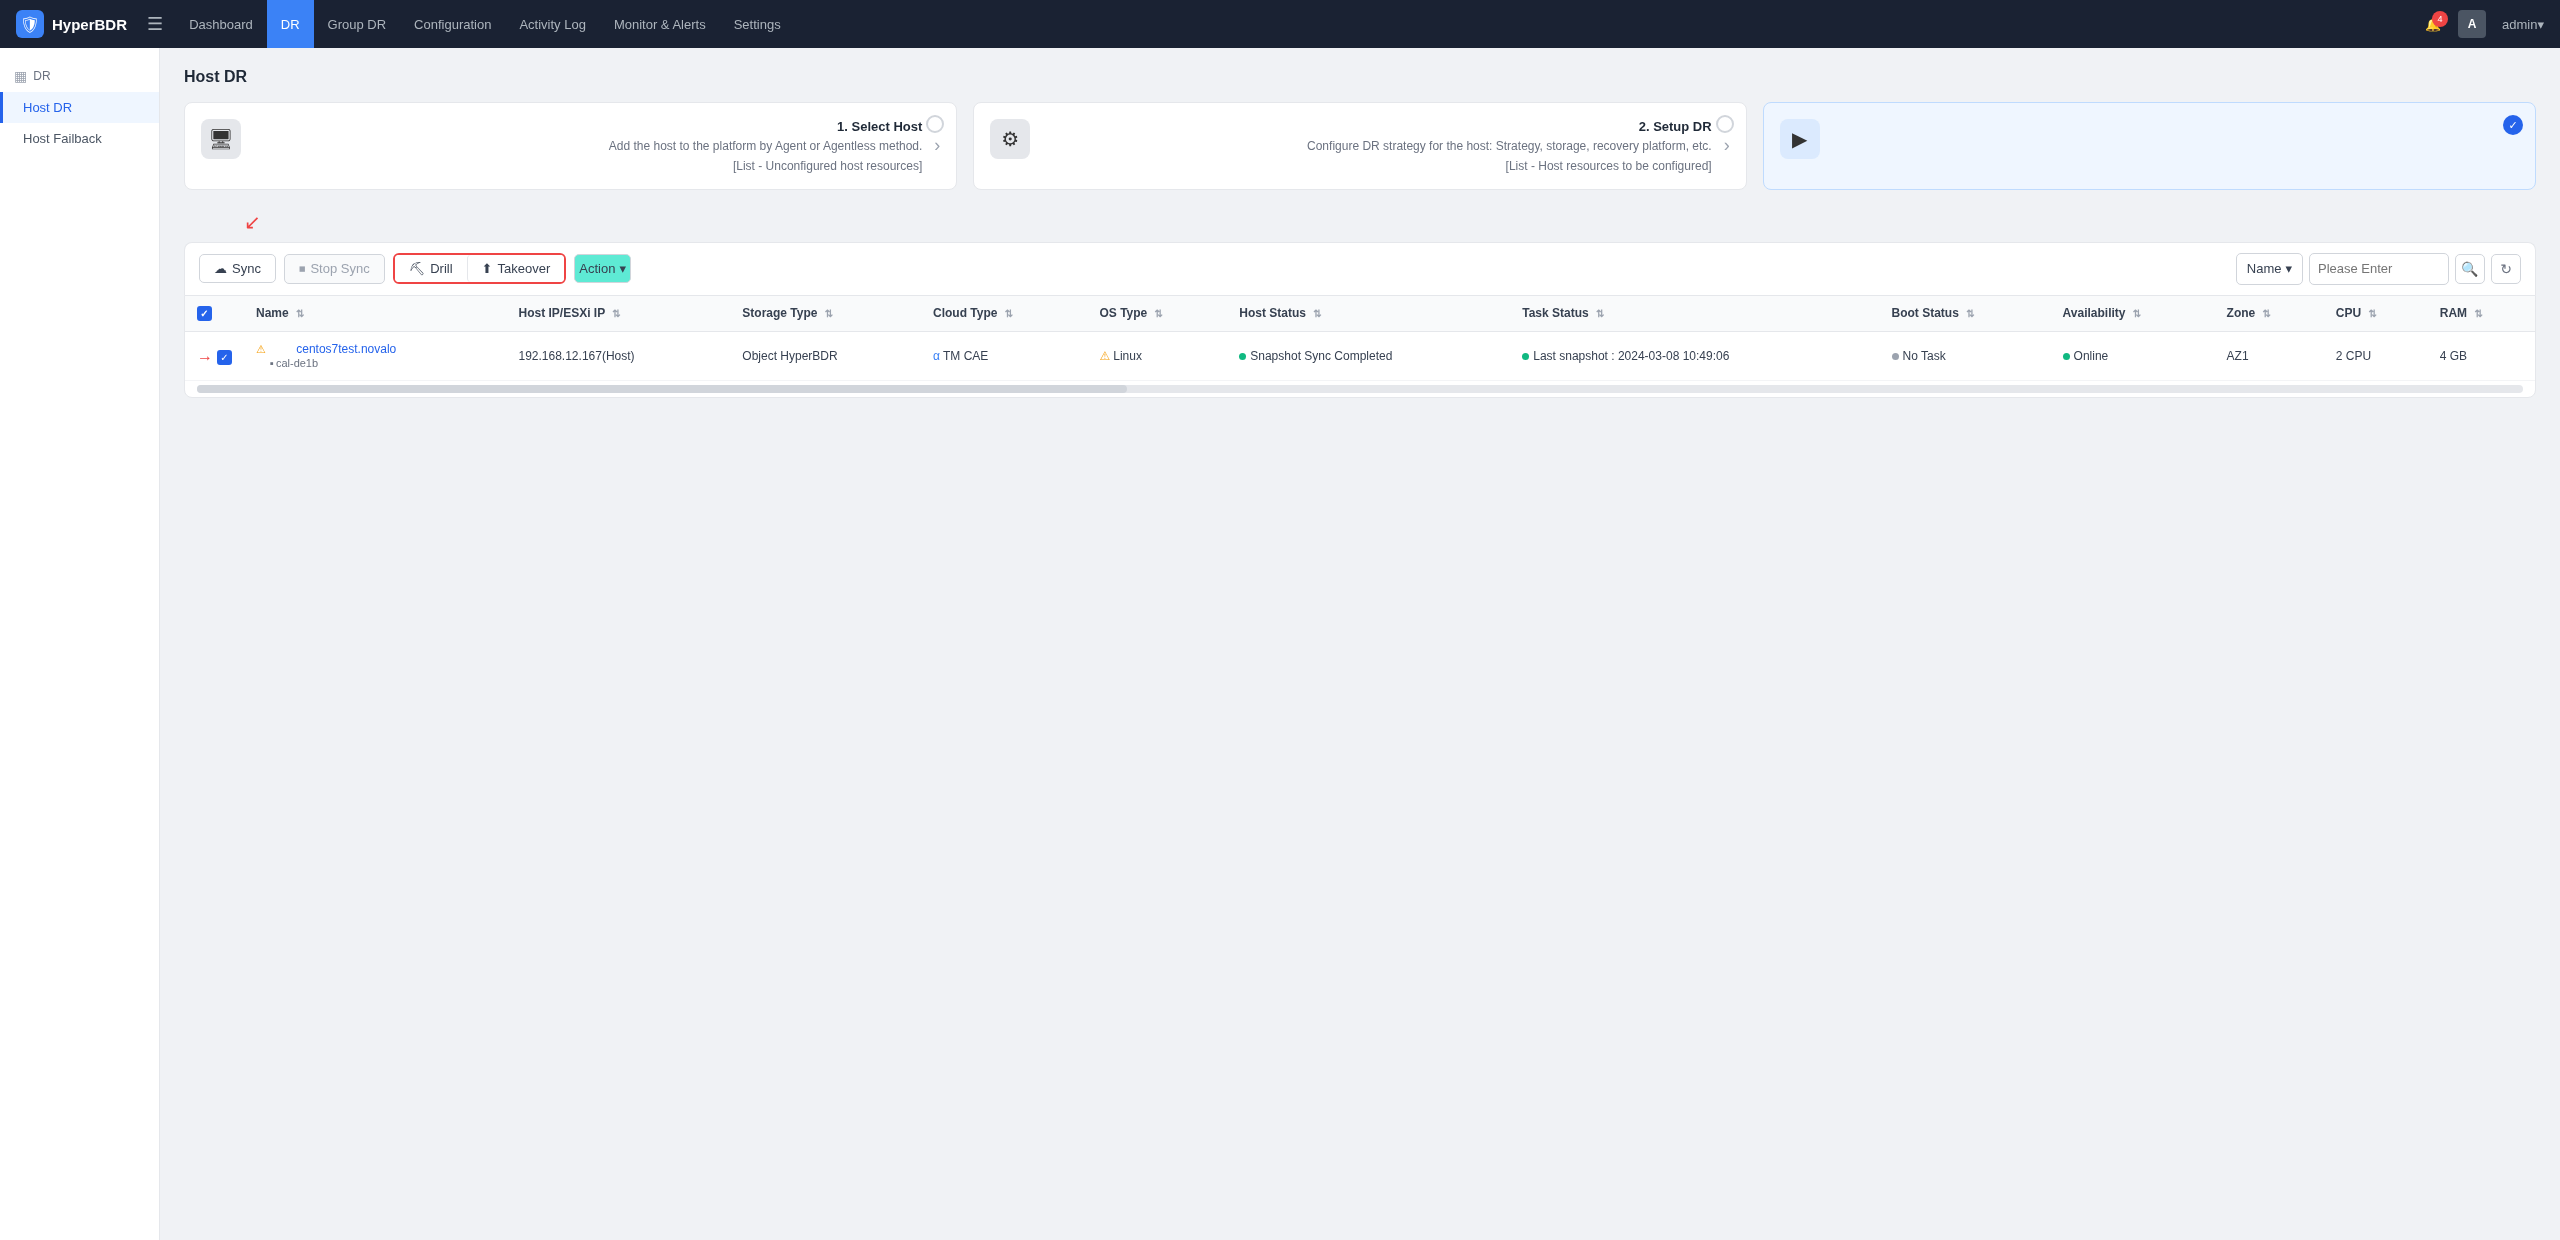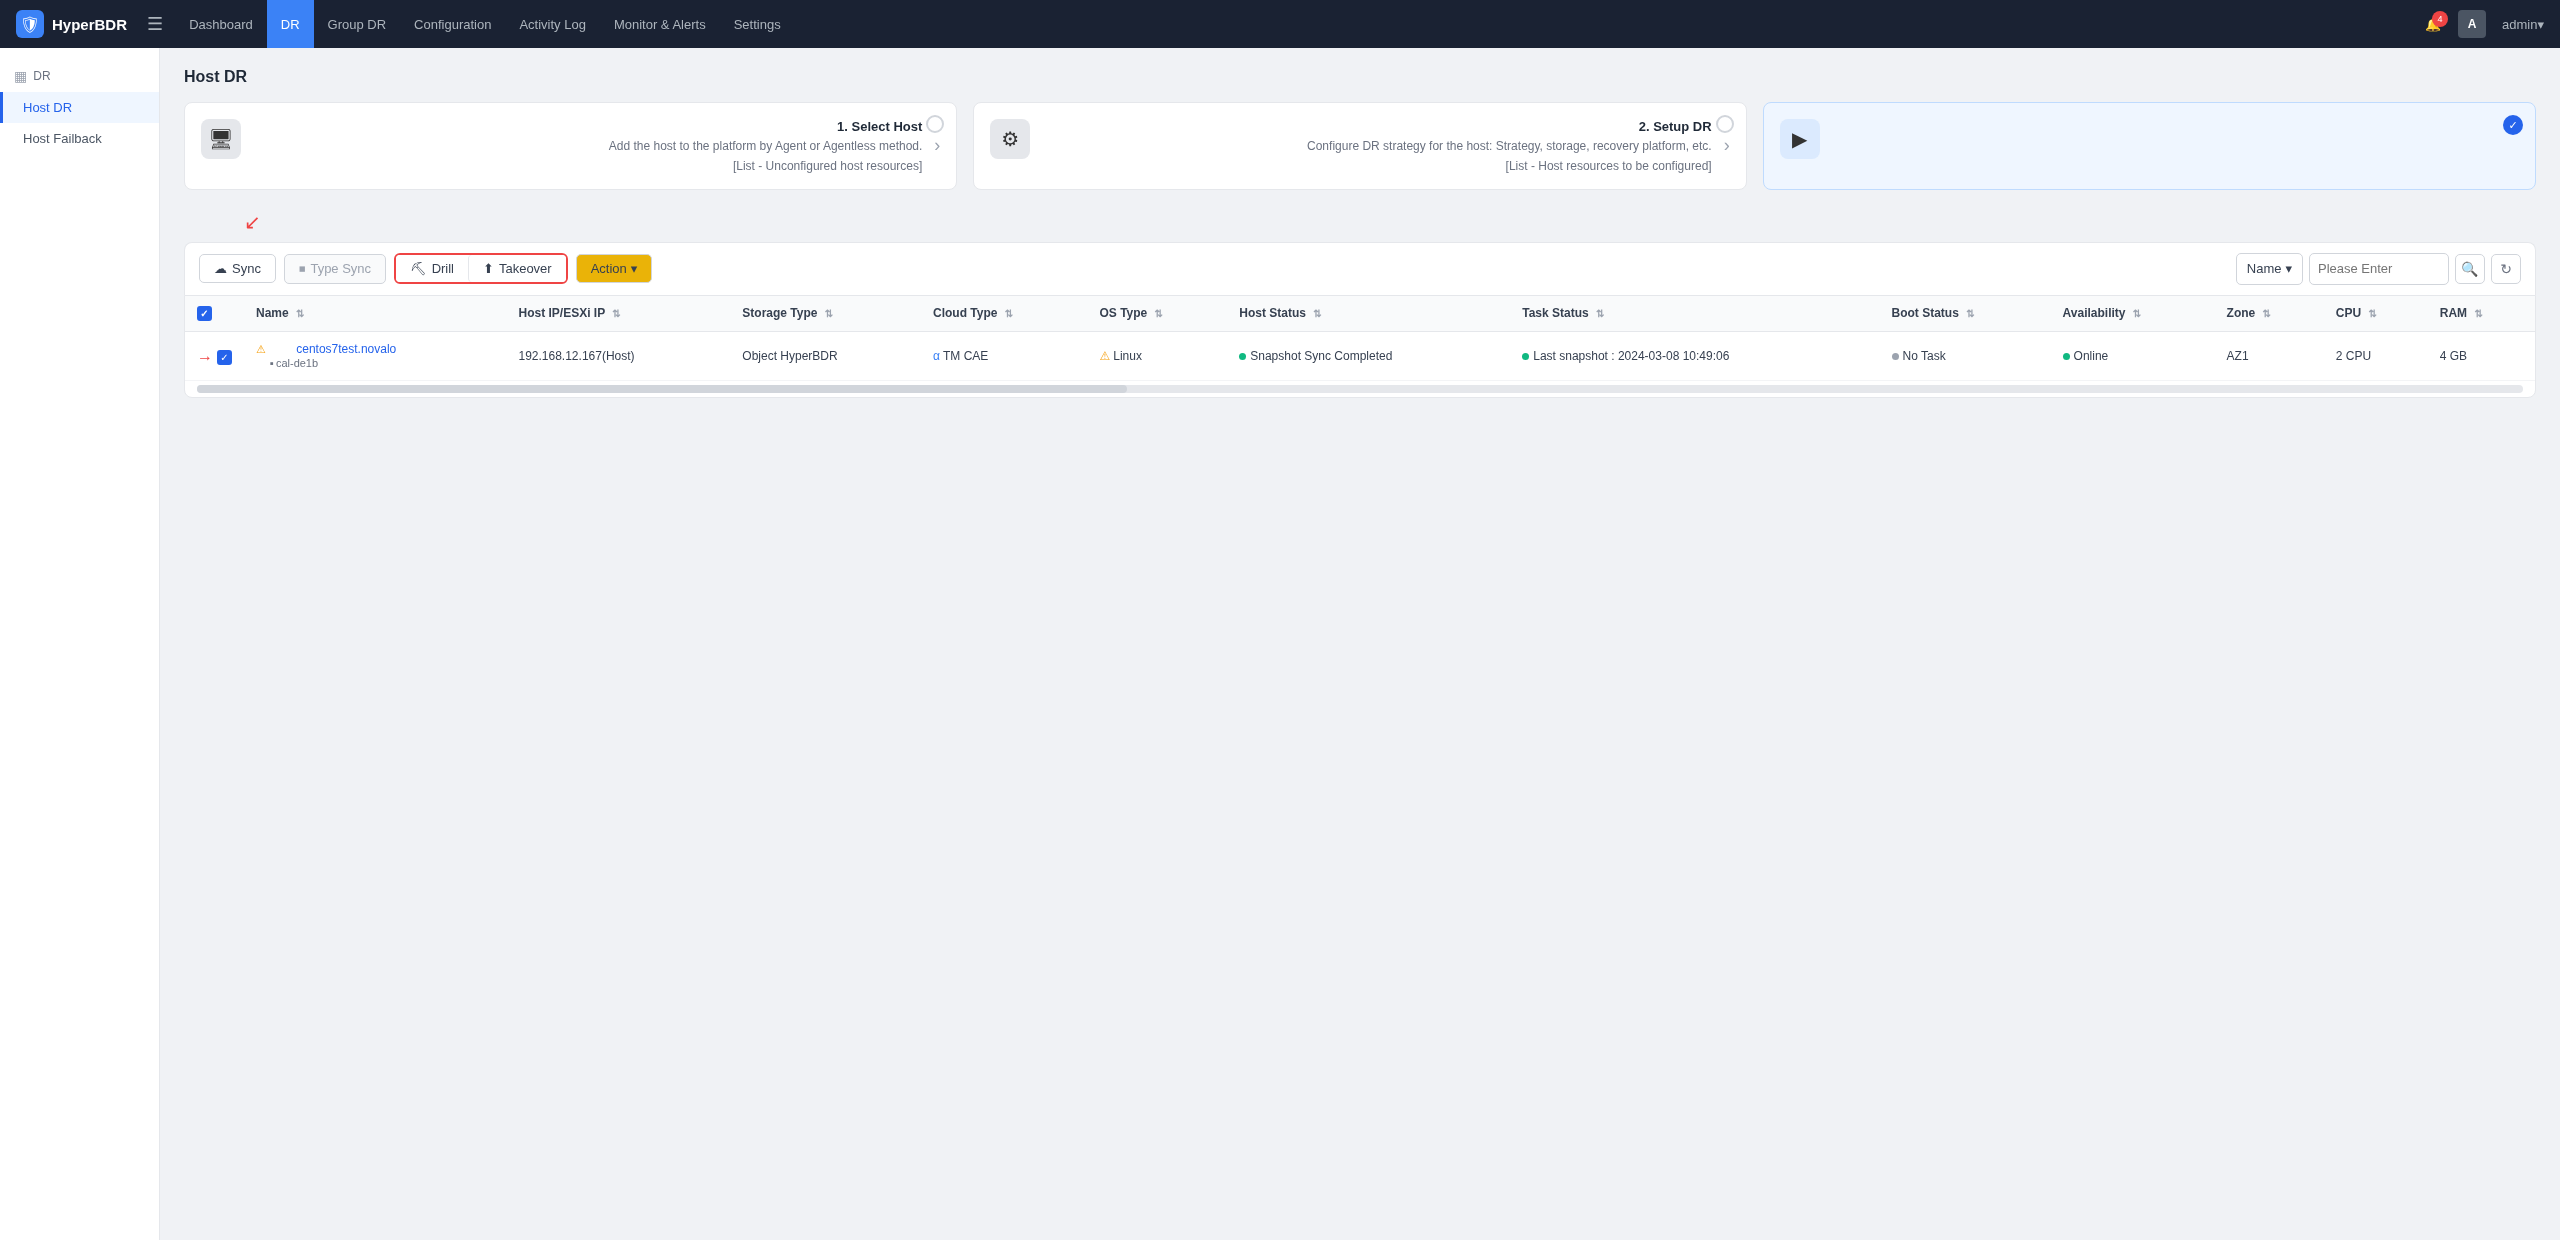--- a/index.html
+++ b/index.html
@@ -205,24 +205,24 @@
     .btn-group-highlighted .btn {
       border: none;
       border-radius: 4px;
     }
     .btn-group-highlighted .btn + .btn {
       border-left: 1px solid #e5e7eb;
     }
     .btn-disabled { color: #9ca3af; cursor: not-allowed; background: #f9fafb; }
     .action-btn {
       display: flex; align-items: center; gap: 4px;
-      padding: 6px 14px;
+      padding: 6px 4px;
       border-radius: 5px;
       border: 1px solid #d1d5db;
-      background: #eab308;
+      background: #5eead4;
       color: #374151;
       font-size: 13px;
       cursor: pointer;
     }
     .spacer { flex: 1; }
     .search-area {
       display: flex; align-items: center; gap: 6px;
     }
     .search-select {
       border: 1px solid #d1d5db;
@@ -390,21 +390,21 @@
       <span class="red-arrow">↙</span>
     </div>
 
     <div class="toolbar">
       <button class="btn">
         <span>☁</span>
         <span>Sync</span>
       </button>
       <button class="btn btn-disabled">
         <span>⏹</span>
-        <span>Type Sync</span>
+        <span>Stop Sync</span>
       </button>
 
       <div class="btn-group-highlighted">
         <button class="btn">
           <span>⛏</span>
           <span>Drill</span>
         </button>
         <button class="btn">
           <span>⬆</span>
           <span>Takeover</span>

